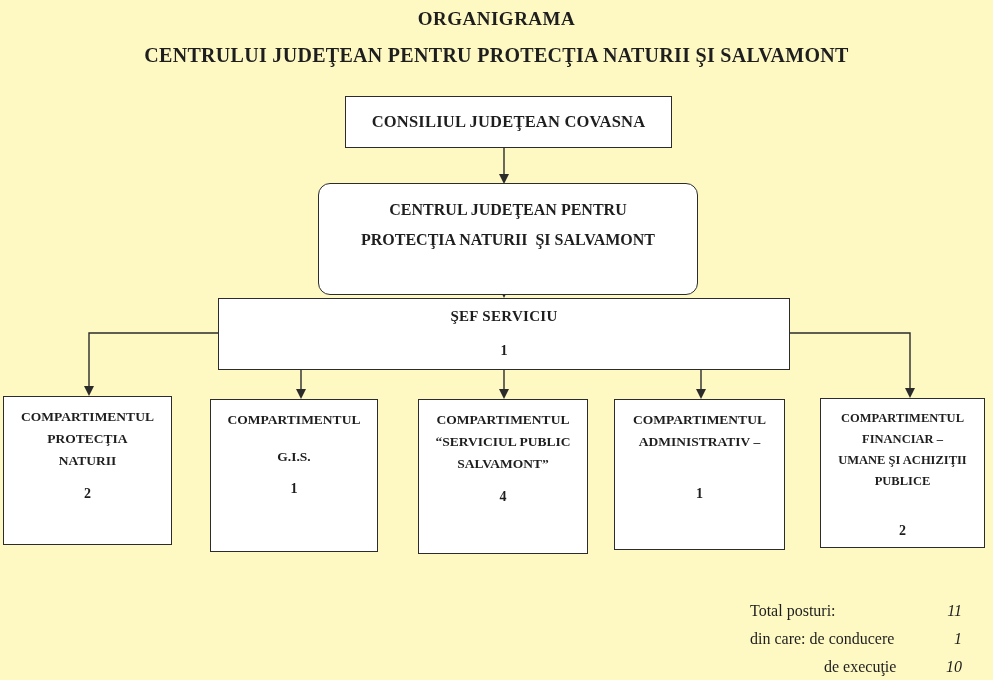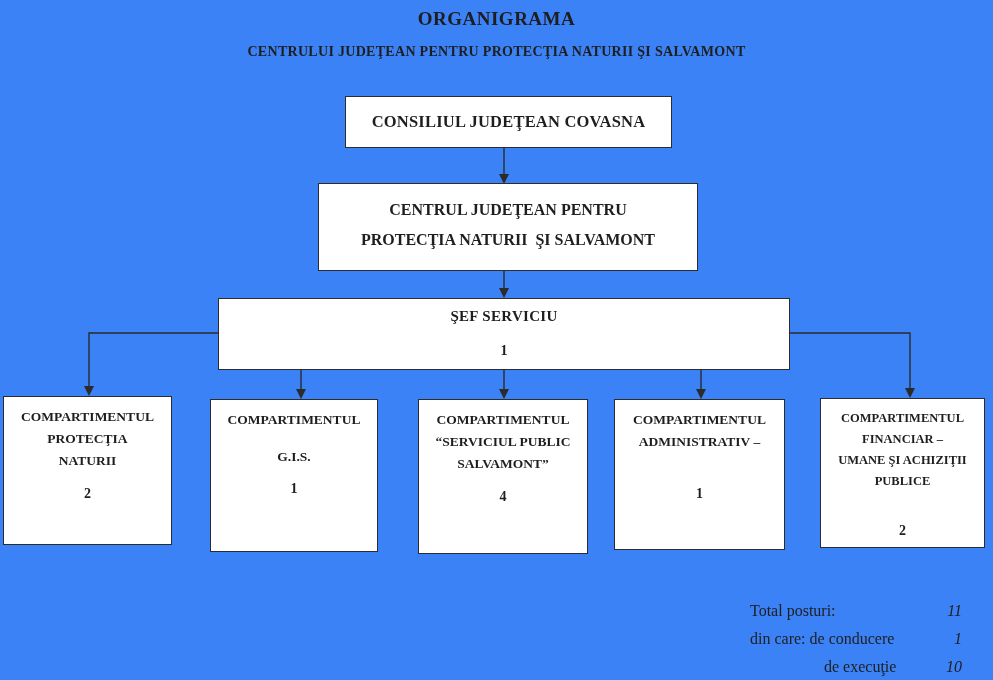--- a/index.html
+++ b/index.html
@@ -1,31 +1,31 @@
 <!DOCTYPE html>
 <html><head>
 <meta charset="utf-8">
 <style>
   html,body{margin:0;padding:0;background:#e8e8e8;}
   .page{
-    position:relative;width:993px;height:680px;background:#3b82f6;
+    position:relative;width:993px;height:680px;background:#fef9c3;
     font-family:"Liberation Serif","DejaVu Serif",serif;color:#1e1e1e;
     overflow:hidden;margin:0 auto;
   }
   .title1{position:absolute;top:8px;left:0;width:100%;text-align:center;
     font-size:19px;font-weight:bold;letter-spacing:0.5px;}
   .title2{position:absolute;top:44px;left:0;width:100%;text-align:center;
-    font-size:14px;font-weight:bold;letter-spacing:0.3px;}
+    font-size:20px;font-weight:bold;letter-spacing:0.3px;}
   .connectors{position:absolute;left:0;top:0;pointer-events:none;}
   .node{position:absolute;border:1.6px solid #2c2c2c;box-sizing:border-box;background:#fff;font-weight:bold;}
   .box-a{left:345px;top:96px;width:327px;height:52px;
     display:flex;align-items:center;justify-content:center;
     font-size:16.5px;letter-spacing:0.2px;text-align:center;}
-  .box-b{left:318px;top:183px;width:380px;height:88px;
-    padding-top:11px;text-align:center;font-size:16px;}
+  .box-b{left:318px;top:183px;width:380px;height:112px;
+    padding-top:11px;text-align:center;font-size:16px;border-radius:12px;}
   .box-b .bline{line-height:30px;white-space:pre-wrap;}
   .box-c{left:218px;top:298px;width:572px;height:72px;text-align:center;font-size:15px;}
   .box-c .clabel{padding-top:9px;letter-spacing:0.3px;}
   .box-c .ccount{position:absolute;left:0;right:0;top:44px;text-align:center;font-size:14px;}
   .dept{text-align:center;font-size:13.5px;}
   .dept-lines{padding-top:9px;display:flex;flex-direction:column;}
   .dline{line-height:22px;min-height:22px;}
   .dept-2 .dept-lines{row-gap:15px;}
   .dept-5{font-size:12.5px;}
   .dept-5 .dline{line-height:21px;min-height:21px;}

